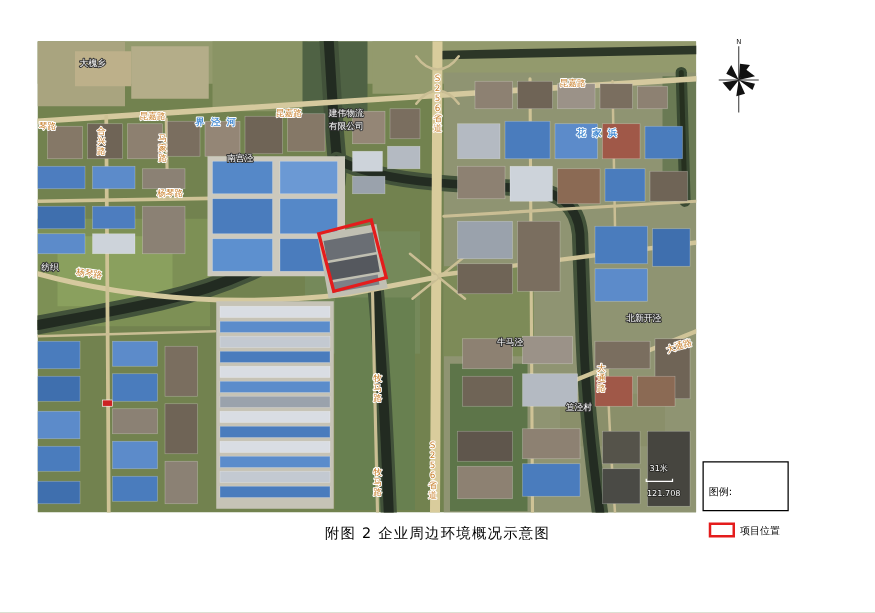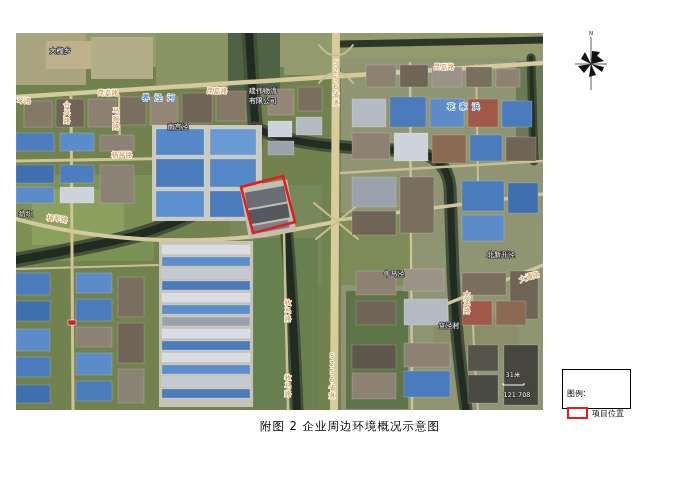--- a/index.html
+++ b/index.html
@@ -1,30 +1,30 @@
 <!DOCTYPE html>
 <html><head>
 <meta charset="utf-8">
 <style>
   html,body{margin:0;padding:0;}
   body{width:700px;height:490px;background:#ffffff;position:relative;overflow:hidden;
        font-family:"DejaVu Sans","Liberation Sans",sans-serif;}
   .page{position:relative;width:700px;height:490px;background:#fff;}
-  #map{position:absolute;left:16px;top:33px;width:527px;height:377px;}
+  #map{position:absolute;left:30px;top:33px;width:527px;height:377px;}
   #map svg{display:block;}
   .lbl{font-family:"DejaVu Sans",sans-serif;text-anchor:middle;paint-order:stroke;stroke-linejoin:round;}
   .road{font-size:7px;fill:#c87e28;stroke:#ffffff;stroke-width:1.6px;}
   .place{font-size:7px;fill:#ffffff;stroke:#333333;stroke-width:1.6px;}
   .water{font-size:7.5px;font-weight:bold;fill:#4b8fd4;stroke:#ffffff;stroke-width:1.4px;}
   .scale{font-size:6.5px;fill:#ffffff;stroke:rgba(0,0,0,0.55);stroke-width:1.2px;}
   #compass{position:absolute;left:573px;top:28px;width:40px;height:66px;}
   #legend{position:absolute;left:562px;top:369px;width:69px;height:39px;border:1px solid #000;
           background:#fff;box-sizing:border-box;padding:19px 4px;}
   .legend-title{font-size:8px;color:#000;line-height:9px;}
-  .legend-item{display:flex;align-items:center;gap:4px;margin-top:9px;}
+  .legend-item{display:flex;align-items:center;gap:4px;margin-top:20px;}
   .legend-swatch{width:17px;height:8px;border:2px solid #e41c1c;background:#fff;flex:0 0 auto;}
   .legend-label{font-size:8px;color:#000;white-space:nowrap;}
   #caption{position:absolute;left:0;top:419px;width:700px;text-align:center;
            font-size:11.5px;font-weight:normal;color:#000;letter-spacing:1px;}
 </style>
 </head>
 <body>
 
 <div class="page">
 

